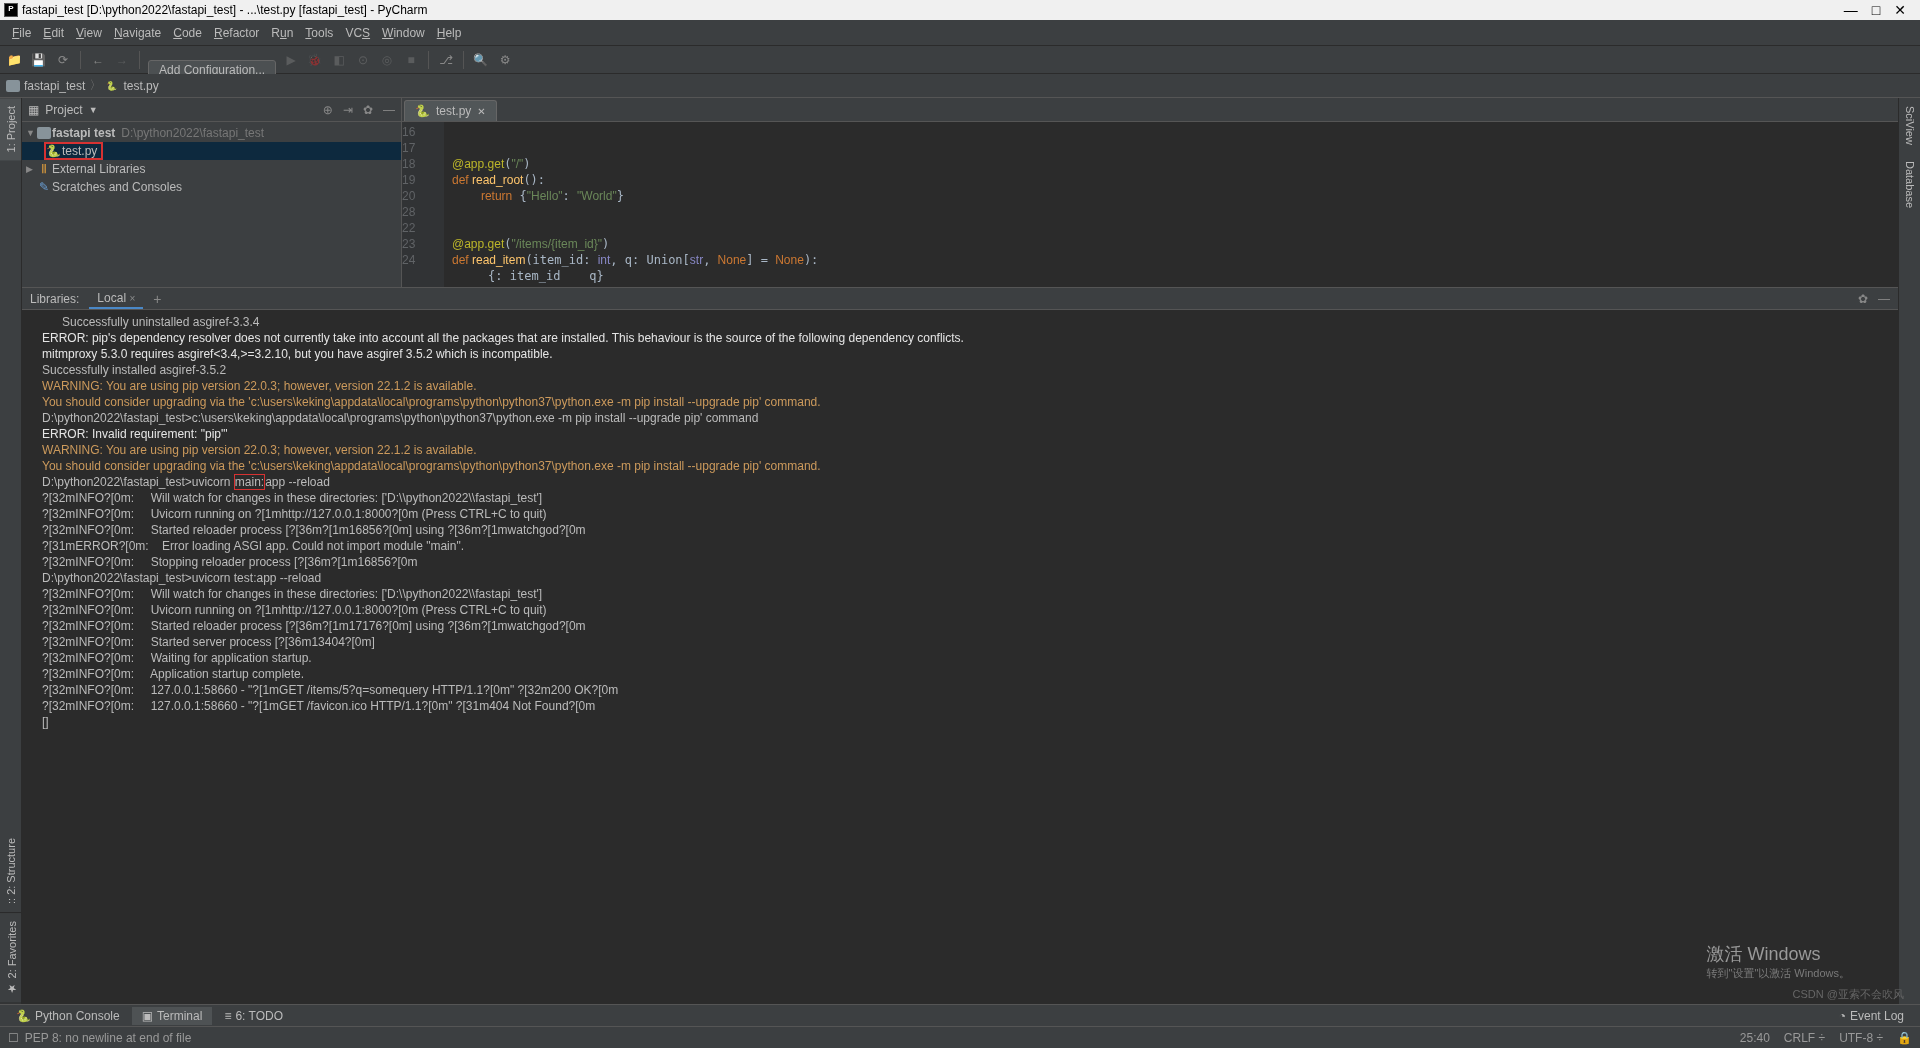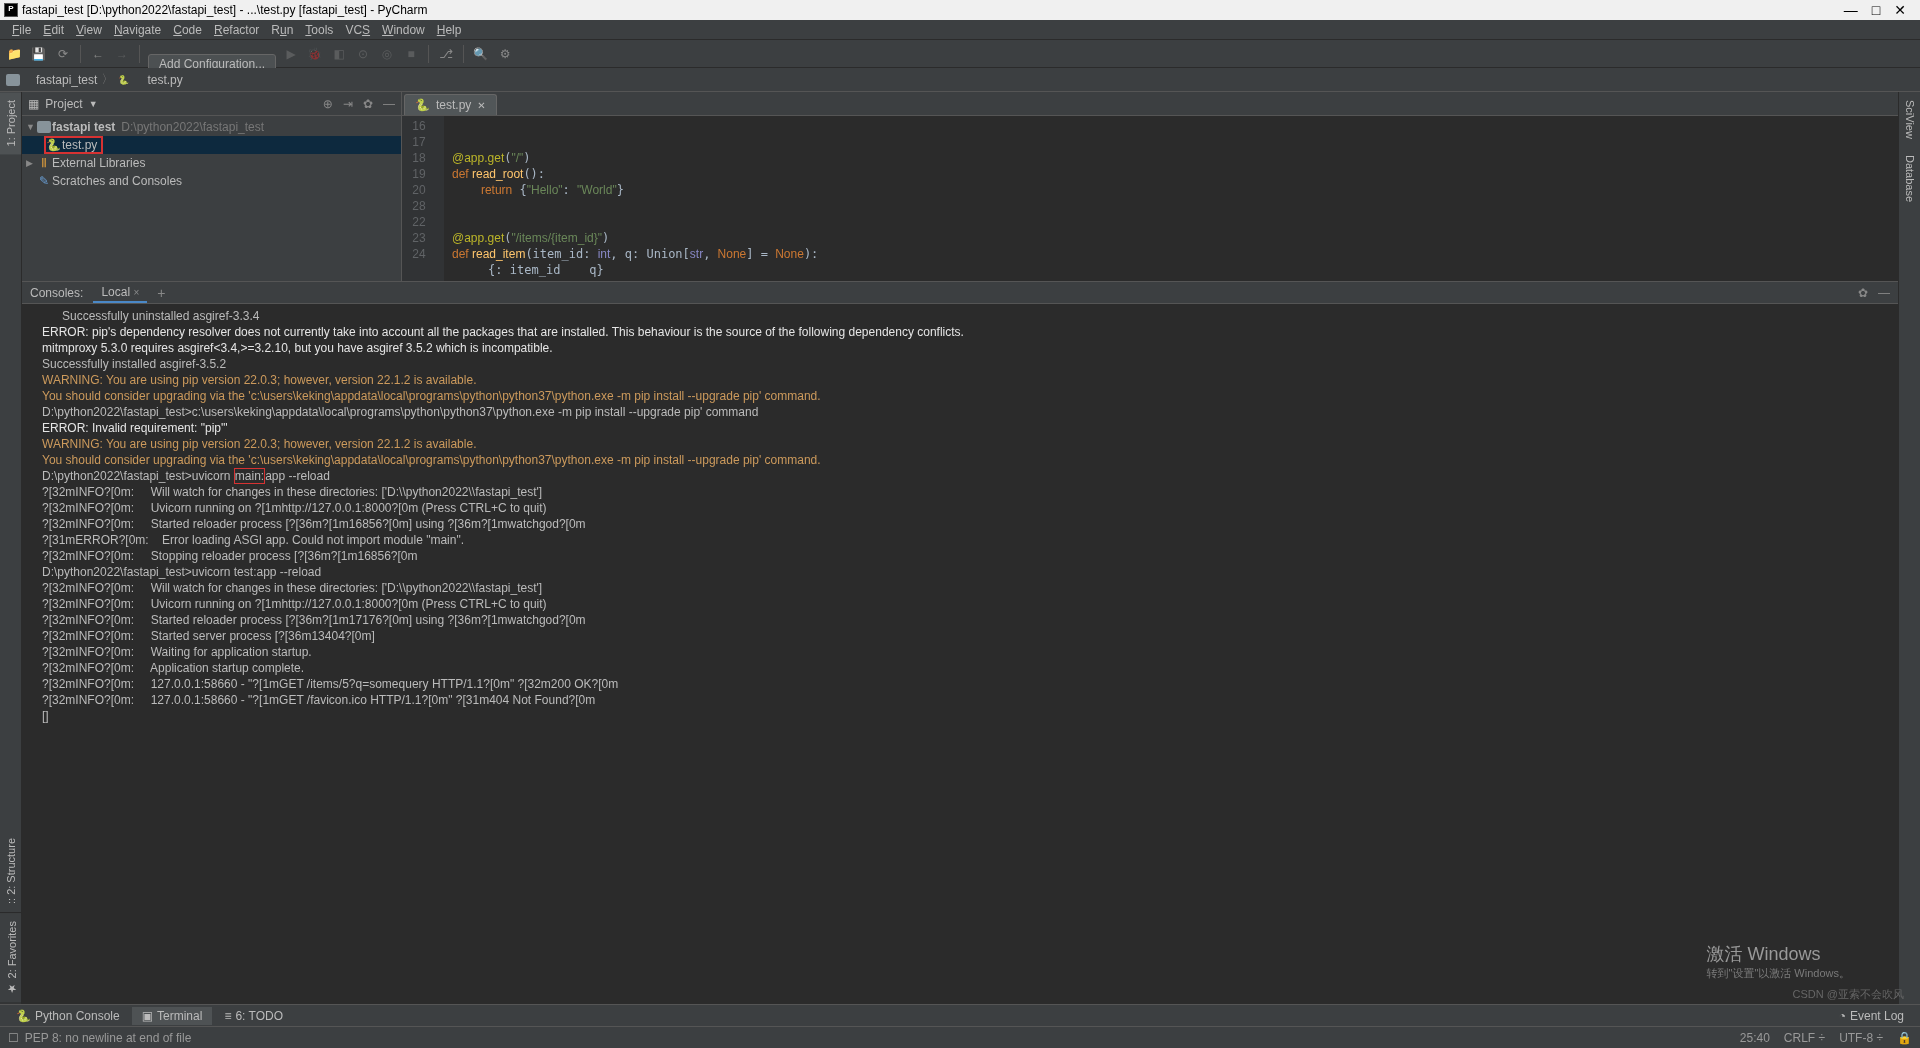--- a/index.html
+++ b/index.html
@@ -4,32 +4,32 @@
 <style>
 * { margin: 0; padding: 0; box-sizing: border-box; font-family: "Segoe UI", Tahoma, sans-serif; font-size: 12px; }
 body { background: #2b2b2b; color: #bbbbbb; width: 1920px; height: 1048px; overflow: hidden; display: flex; flex-direction: column; }
 
 .title-bar { background: #f0f0f0; color: #000; height: 20px; display: flex; align-items: center; padding: 0 4px; justify-content: space-between; }
 .title-bar-left { display: flex; align-items: center; gap: 4px; }
 .title-bar-icon { width: 14px; height: 14px; background: #000; display: inline-block; border: 1px solid #555; position: relative; font-size: 8px; color: #fff; text-align: center; font-weight: bold; }
 .title-controls { display: flex; gap: 14px; padding-right: 10px; }
 .title-controls span { cursor: pointer; font-size: 14px; }
 
-.menu-bar { background: #3c3f41; height: 20px; display: flex; align-items: center; padding: 0 6px; color: #bbb; border-bottom: 1px solid #2b2b2b; }
+.menu-bar { background: #3c3f41; height: 26px; display: flex; align-items: center; padding: 0 6px; color: #bbb; border-bottom: 1px solid #2b2b2b; }
 .menu-item { padding: 0 6px; cursor: pointer; }
 .menu-item u { text-decoration: underline; }
 
 .toolbar { background: #3c3f41; height: 28px; display: flex; align-items: center; padding: 0 6px; gap: 6px; border-bottom: 1px solid #2b2b2b; }
 .toolbar-group { display: flex; align-items: center; gap: 6px; }
 .toolbar-sep { width: 1px; height: 18px; background: #555; margin: 0 2px; }
 .toolbar-icon { width: 18px; height: 18px; color: #888; display: inline-flex; align-items: center; justify-content: center; cursor: pointer; }
 .config-box { background: #4c5052; border: 1px solid #666; border-radius: 3px; padding: 2px 10px; color: #bbb; cursor: pointer; margin-top: 20px; }
 
 .breadcrumb-bar { background: #3c3f41; height: 24px; display: flex; align-items: center; padding: 0 6px; color: #bbb; border-bottom: 1px solid #555; gap: 4px; }
-.breadcrumb-item { display: flex; align-items: center; gap: 16px; }
+.breadcrumb-item { display: flex; align-items: center; gap: 4px; }
 .bc-folder-icon { width: 14px; height: 12px; background: #87939a; border-radius: 2px; display: inline-block; }
 .bc-py-icon { width: 14px; height: 14px; display: inline-flex; align-items: center; justify-content: center; font-size: 9px; color: #3a7bb8; font-weight: bold; }
 
 .main-area { flex: 1; display: flex; min-height: 0; }
 
 .left-sidebar { width: 22px; background: #3c3f41; display: flex; flex-direction: column; border-right: 1px solid #2b2b2b; }
 .sidebar-tab-v { writing-mode: vertical-rl; transform: rotate(180deg); padding: 8px 2px; color: #bbb; cursor: pointer; font-size: 11px; display: flex; align-items: center; gap: 4px; }
 .sidebar-tab-v.active { background: #4e5254; }
 
 .right-sidebar { width: 22px; background: #3c3f41; display: flex; flex-direction: column; border-left: 1px solid #2b2b2b; }
@@ -52,21 +52,21 @@
 .tree-icon { width: 16px; display: inline-flex; justify-content: center; }
 .tree-label { color: #bbb; }
 .tree-path { color: #777; margin-left: 6px; }
 .red-highlight { border: 2px solid #d63232; }
 
 .editor-panel { flex: 1; display: flex; flex-direction: column; background: #2b2b2b; min-width: 0; }
 .editor-tabs { height: 24px; background: #3c3f41; display: flex; align-items: flex-end; border-bottom: 1px solid #555; padding-left: 2px; }
 .editor-tab { background: #515658; padding: 3px 10px; display: flex; align-items: center; gap: 6px; color: #bbb; border-radius: 3px 3px 0 0; border: 1px solid #666; border-bottom: none; margin-right: 2px; cursor: pointer; }
 .editor-tab .close-x { color: #bbb; cursor: pointer; font-size: 10px; }
 .editor-body { flex: 1; display: flex; overflow: hidden; }
-.gutter { width: 42px; background: #313335; text-align: center; padding-right: 8px; color: #606366; font-family: Consolas, monospace; font-size: 12px; line-height: 16px; padding-top: 2px; }
+.gutter { width: 42px; background: #313335; text-align: left; padding-right: 8px; color: #606366; font-family: Consolas, monospace; font-size: 12px; line-height: 16px; padding-top: 2px; }
 .code { flex: 1; font-family: Consolas, monospace; font-size: 12px; line-height: 16px; padding: 2px 8px; color: #a9b7c6; white-space: pre; overflow: hidden; }
 .code .kw { color: #cc7832; }
 .code .fn { color: #ffc66d; }
 .code .str { color: #6a8759; }
 .code .dec { color: #bbb529; }
 .code .builtin { color: #8888c6; }
 .crumb-bar { height: 22px; background: #3c3f41; border-top: 1px solid #555; display: flex; align-items: center; padding: 0 10px; color: #bbb; font-size: 11px; }
 
 .terminal-panel { flex: 1; display: flex; flex-direction: column; background: #2b2b2b; min-height: 0; }
 .terminal-header { height: 22px; background: #3c3f41; display: flex; align-items: center; justify-content: space-between; border-bottom: 1px solid #555; padding: 0 8px; }
@@ -247,21 +247,21 @@
 <span class="dec">@app.get</span>(<span class="str">"/items/{item_id}"</span>)
 <span class="kw">def </span><span class="fn">read_item</span>(item_id: <span class="builtin">int</span>, q: Union[<span class="builtin">str</span>, <span class="kw">None</span>] = <span class="kw">None</span>):
      {: item_id    q}</div>
         </div>
       </div>
     </div>
 
     <div class="terminal-panel">
       <div class="terminal-header">
         <div class="terminal-header-left">
-          <span>Consoles:</span>
+          <span>Libraries:</span>
           <span class="terminal-tab active">
             <span>Local</span> <span style="font-size:10px;opacity:.6">×</span>
           </span>
           <span style="font-size:14px;color:#888">+</span>
         </div>
         <div class="terminal-header-right">
           <span>✿</span>
           <span>—</span>
         </div>
       </div>

